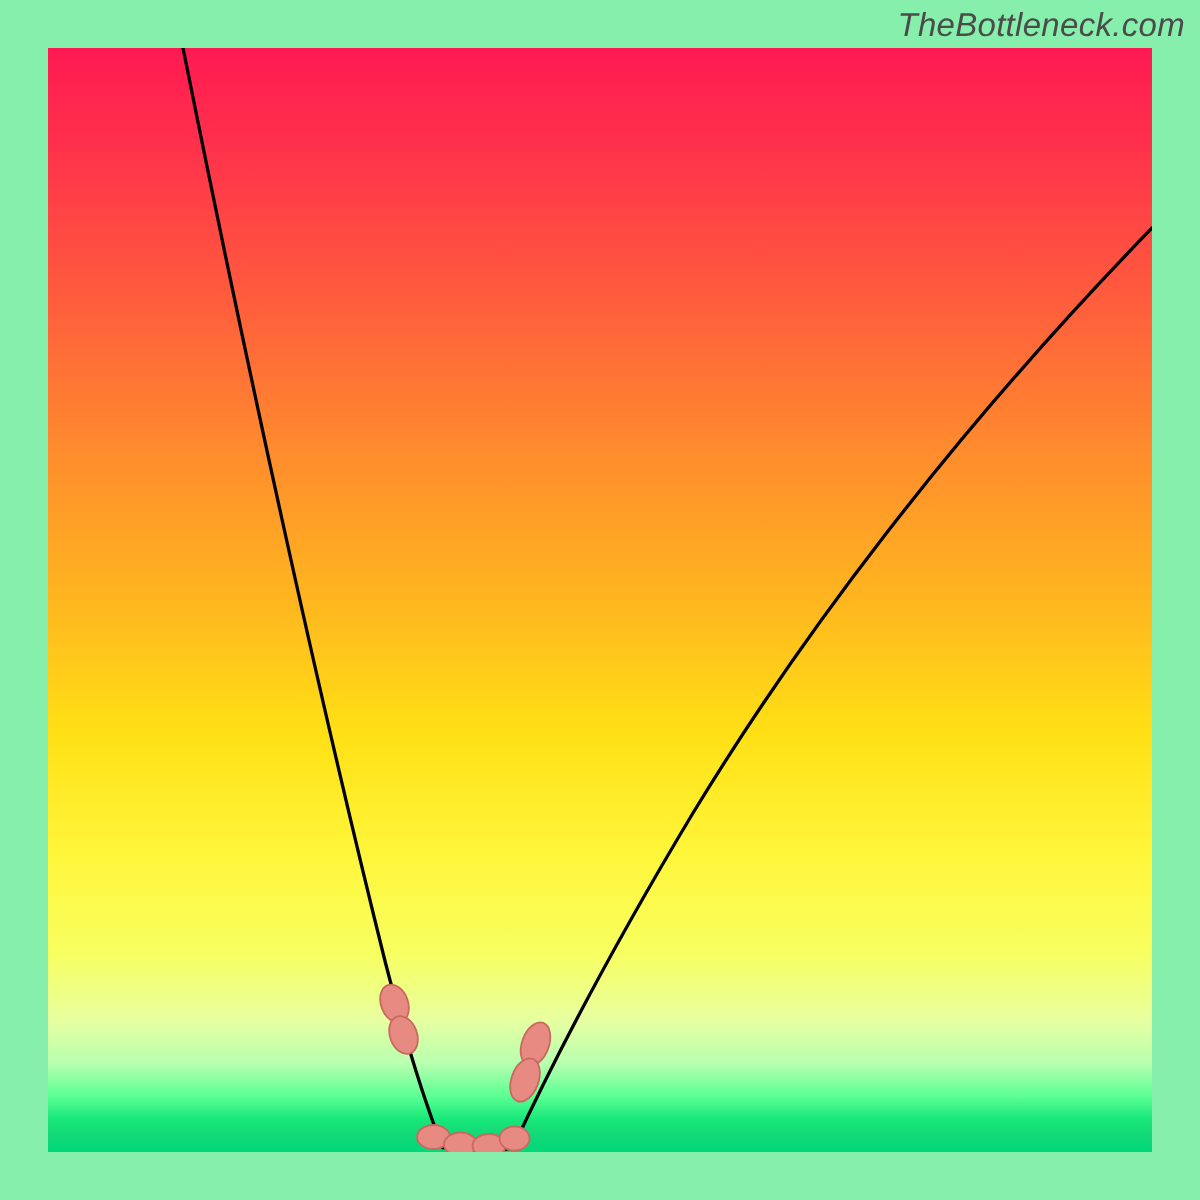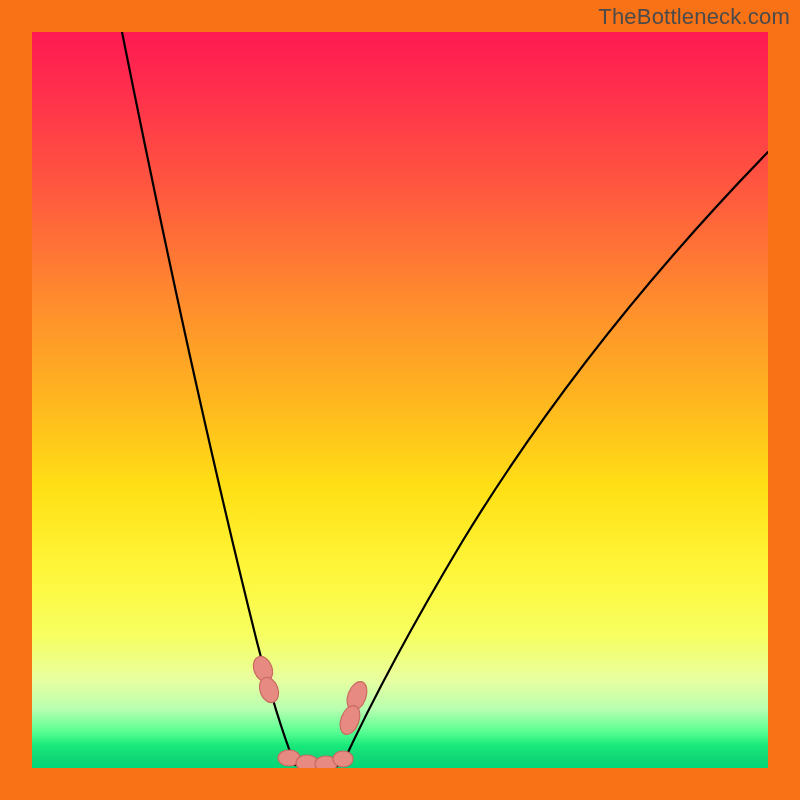--- a/index.html
+++ b/index.html
@@ -7,21 +7,22 @@
     padding: 0;
     width: 800px;
     height: 800px;
     overflow: hidden;
     background: #000;
     font-family: Arial, Helvetica, sans-serif;
   }
   .frame {
     position: absolute;
     inset: 0;
-    background: #f97316;
+    background: #86efac;
+    font-style: italic;
   }
   .plot {
     position: absolute;
     left: 32px;
     top: 32px;
     width: 736px;
     height: 736px;
     overflow: hidden;
   }
   .gradient {

